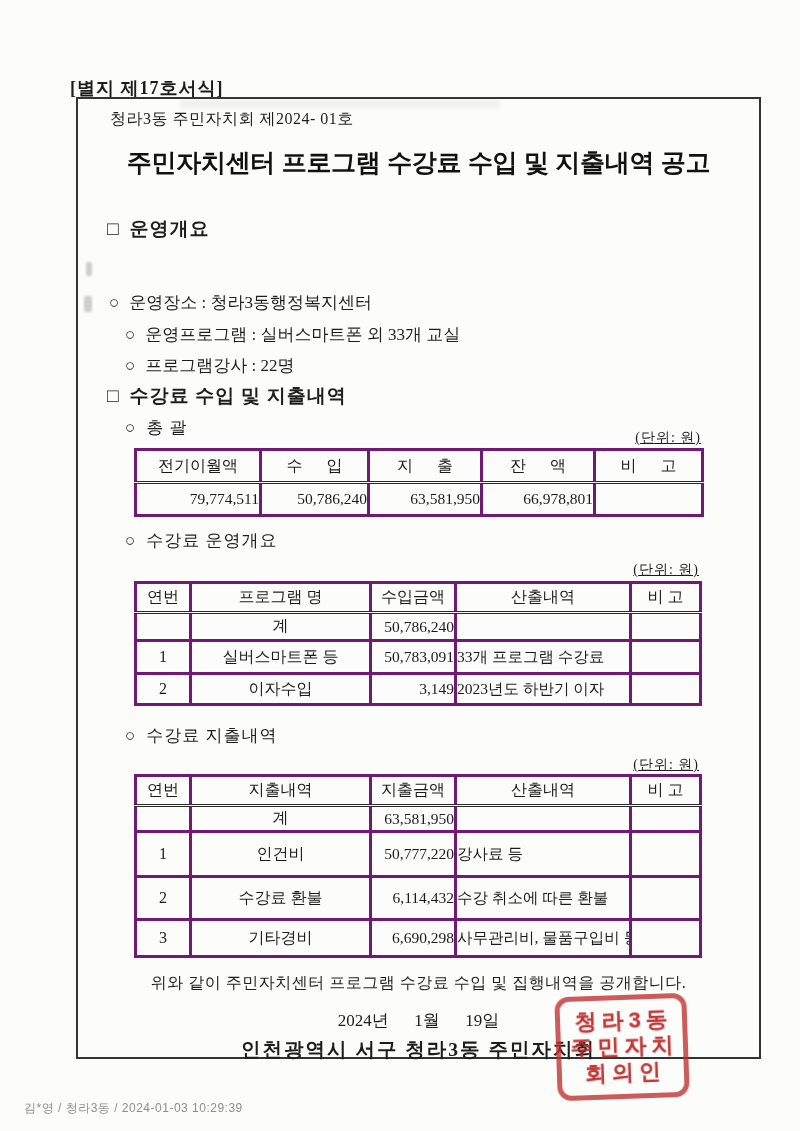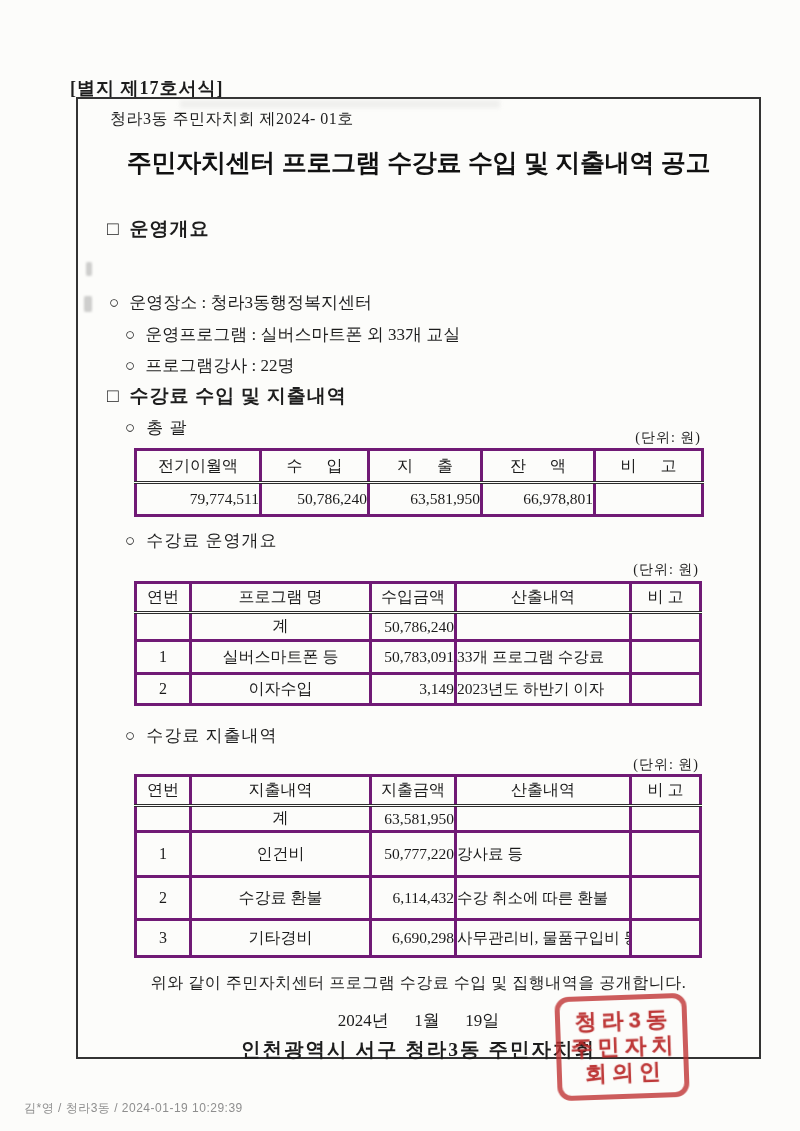--- a/index.html
+++ b/index.html
@@ -27,21 +27,21 @@
     left:80px; top:146px; width:677px; text-align:center;
     font-family:"Liberation Sans", sans-serif;
     font-size:25px; font-weight:800; letter-spacing:-.3px; color:#111;
   }
 
   .h1 { font-size:19px; font-weight:700; letter-spacing:1px; }
   .h2 { font-size:17px; letter-spacing:1px; }
   .body-line { font-size:17px; }
   .bullet { margin-right:10px; }
 
-  .unit { font-size:14px; text-align:right; letter-spacing:1px; }
+  .unit { font-size:14px; text-decoration:underline; text-align:right; letter-spacing:1px; }
 
   table.t {
     position:absolute; border-collapse:collapse; table-layout:fixed;
     border:2px solid #2c2c2c; font-size:16px; color:#1b1b1b;
     font-family:"Liberation Serif", serif;
   }
   table.t th, table.t td { border:3px solid #701a75; padding:0 0; overflow:hidden; }
   table.t thead th { border-bottom:3px double #2c2c2c; font-weight:400; text-align:center; white-space:pre; }
   td.c { text-align:center; }
   td.num { text-align:right; padding-right:8px; font-size:15.5px; }
@@ -225,15 +225,15 @@
   <div class="abs closing">위와 같이 주민자치센터 프로그램 수강료 수입 및 집행내역을 공개합니다.</div>
   <div class="abs date-line pre">2024년      1월      19일</div>
   <div class="abs signature">인천광역시 서구 청라3동 주민자치회</div>
 
   <div class="abs stamp">
     <div>청라3동</div>
     <div>주민자치</div>
     <div>회의인</div>
   </div>
 
-  <div class="abs footer-note sans">김*영 / 청라3동 / 2024-01-19 10:29:39</div>
+  <div class="abs footer-note sans">김*영 / 청라3동 / 2024-01-03 10:29:39</div>
 
 </div>
 
 </body></html>

